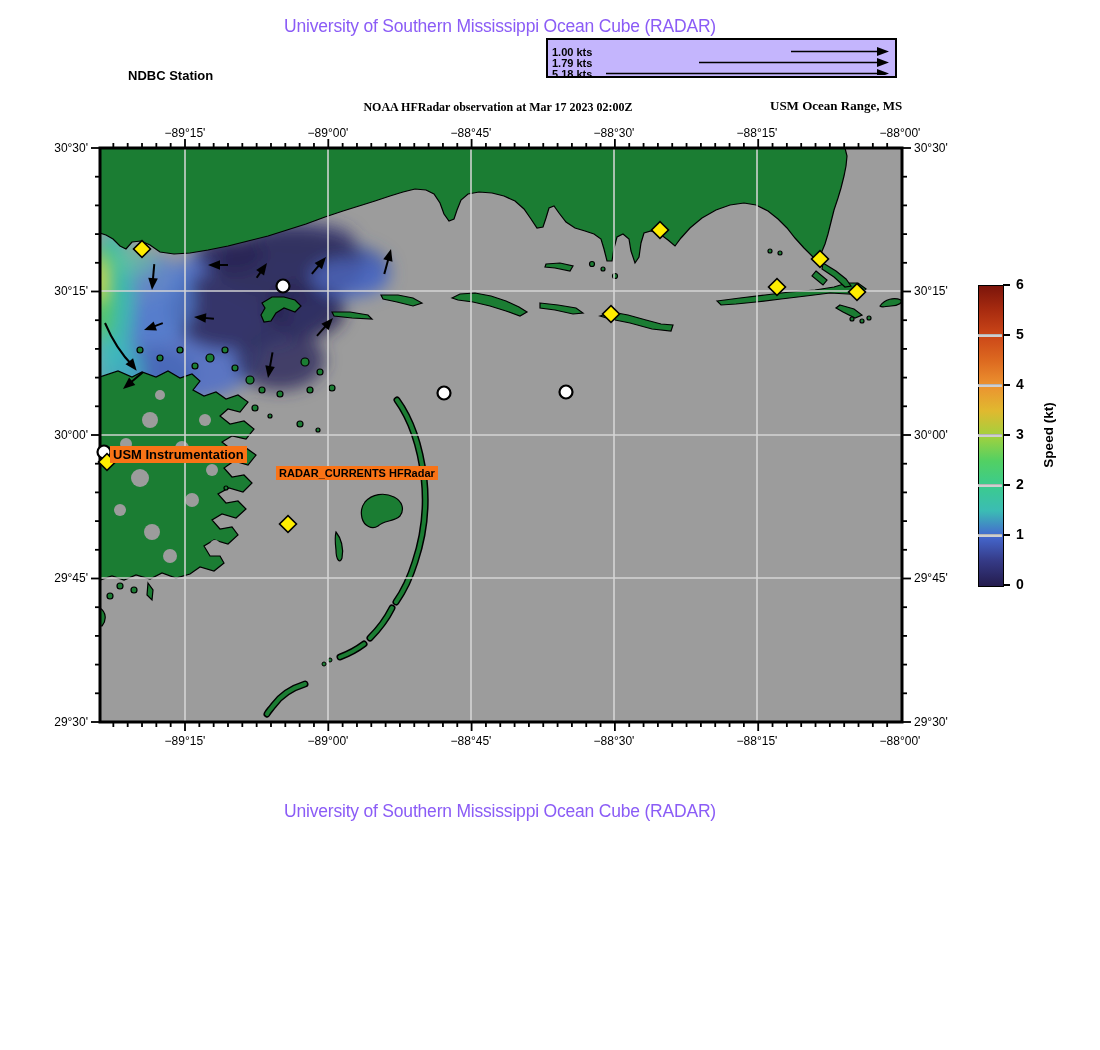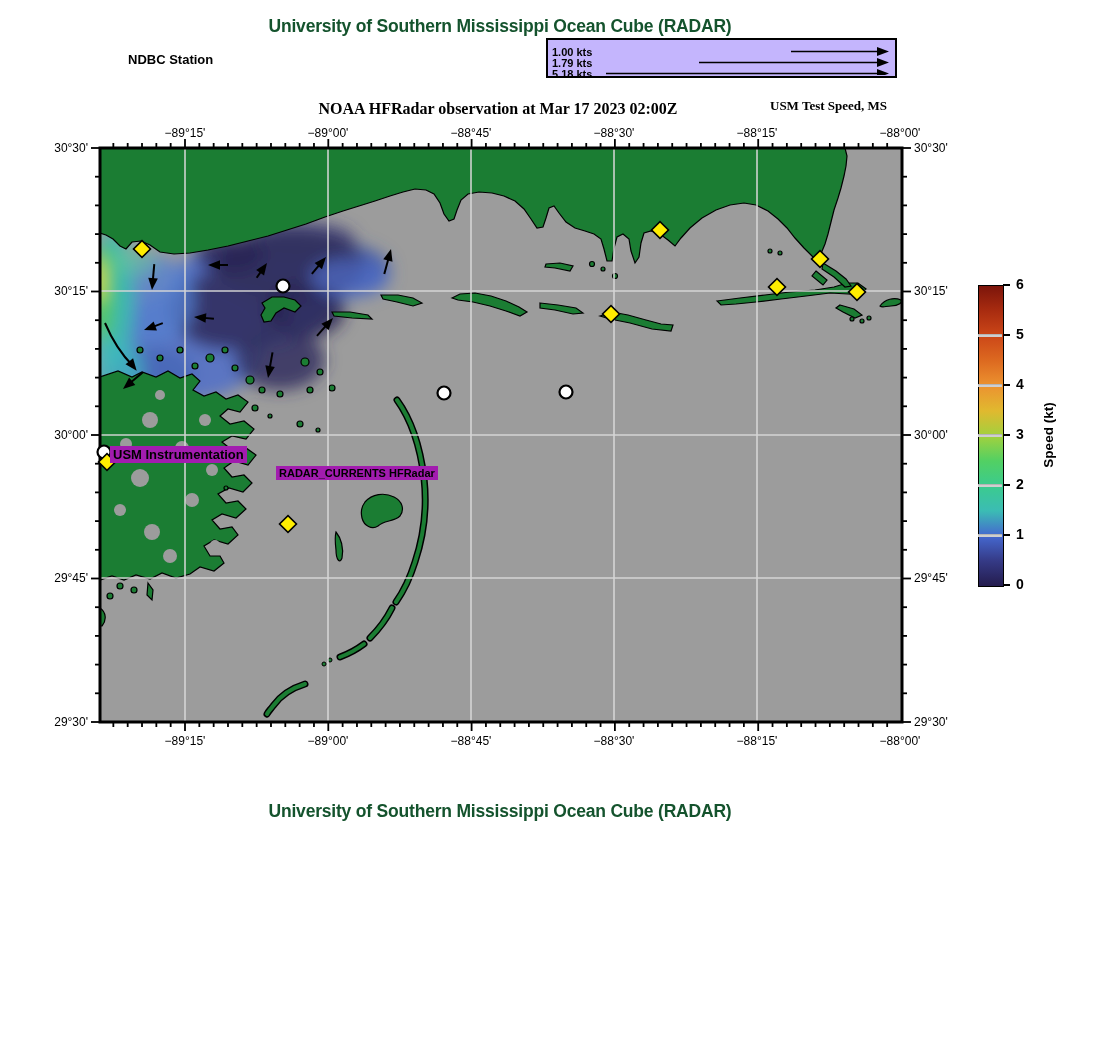--- a/index.html
+++ b/index.html
@@ -2,40 +2,40 @@
 <html><head>
 <meta charset="utf-8">
 <style>
   html,body{margin:0;padding:0;}
   body{
     width:1100px;height:1050px;position:relative;background:#ffffff;
     font-family:"Liberation Sans",sans-serif;overflow:hidden;
   }
   .abs{position:absolute;}
   .title{
-    width:1000px;text-align:center;font-weight:bold;font-size:17.5px;
-    letter-spacing:-0.2px;color:#14532d;
+    width:1000px;text-align:center;font-weight:normal;font-size:17.5px;
+    letter-spacing:-0.2px;color:#8b5cf6;
   }
   .subtitle{
-    width:996px;text-align:center;font-weight:bold;font-size:16px;
+    width:996px;text-align:center;font-weight:bold;font-size:12px;
     font-family:"Liberation Serif",serif;color:#000;
   }
   .range-label{
     font-family:"Liberation Serif",serif;font-weight:bold;font-size:13px;color:#000;
   }
   .ndbc-label{font-weight:bold;font-size:13px;color:#000;}
   .legend-box{
     left:546px;top:38px;width:351px;height:40px;border:2.5px solid #000;
     background:#c4b5fd;box-sizing:border-box;
   }
   .legend-row{
     position:absolute;left:4px;font-weight:bold;font-size:11px;line-height:11px;color:#000;
   }
   .map-label{
-    background:#a21caf;color:#000;font-weight:bold;padding:1px 3px;white-space:nowrap;
+    background:#f97316;color:#000;font-weight:bold;padding:1px 3px;white-space:nowrap;
   }
   #usm-label{left:110px;top:446px;font-size:13px;}
   #radar-label{left:276px;top:466px;font-size:11px;}
   .cbar{
     left:978px;top:285px;width:24px;height:300px;border:1.5px solid #000;
     box-sizing:content-box;
   }
   .cbar-line{position:absolute;left:978px;width:24px;height:1.5px;background:#cfcfcf;border-top:1px solid #b5b5b5;}
   .cbar-tick{position:absolute;left:1003px;width:7px;height:2px;background:#000;}
   .cbar-num{position:absolute;left:1016px;font-weight:bold;font-size:14px;color:#000;}
@@ -43,38 +43,38 @@
     left:1048px;top:435px;transform:translate(-50%,-50%) rotate(-90deg);
     font-weight:bold;font-size:13.5px;white-space:nowrap;color:#000;
   }
   svg text{font-family:"Liberation Sans",sans-serif;}
 </style>
 </head>
 <body>
 
 <div class="abs title" style="left:0;top:16px">University of Southern Mississippi Ocean Cube (RADAR)</div>
 
-<div class="abs ndbc-label" style="left:128px;top:52px">NDBC Station</div>
+<div class="abs ndbc-label" style="left:128px;top:68px">NDBC Station</div>
 
 <div class="abs legend-box">
   <div class="legend-row" style="top:7px">1.00 kts</div>
   <div class="legend-row" style="top:18px">1.79 kts</div>
   <div class="legend-row" style="top:29px">5.18 kts</div>
   <svg id="legend-svg" width="346" height="35" style="position:absolute;left:0;top:0">
       <line x1="243" y1="11.5" x2="333" y2="11.5" stroke="#000" stroke-width="1.6"></line>
       <polygon points="341,11.5 329,7 329,16" fill="#000"></polygon>
       <line x1="151" y1="22.5" x2="333" y2="22.5" stroke="#000" stroke-width="1.6"></line>
       <polygon points="341,22.5 329,18 329,27" fill="#000"></polygon>
       <line x1="58" y1="33.5" x2="333" y2="33.5" stroke="#000" stroke-width="1.6"></line>
       <polygon points="341,33.5 329,29 329,38" fill="#000"></polygon>
     </svg>
 </div>
 
 <div class="abs subtitle" style="left:0;top:100px">NOAA HFRadar observation at Mar 17 2023 02:00Z</div>
-<div class="abs range-label" style="left:770px;top:98px">USM Test Speed, MS</div>
+<div class="abs range-label" style="left:770px;top:98px">USM Ocean Range, MS</div>
 
 <svg id="map-svg" class="abs" style="left:0;top:0" width="1100" height="1050">
   <defs>
     <filter id="blur9" x="-40%" y="-40%" width="180%" height="180%">
       <feGaussianBlur stdDeviation="8"></feGaussianBlur>
     </filter>
     <clipPath id="mapclip">
         <rect x="100" y="148" width="802" height="574"></rect>
       </clipPath>
   </defs>

